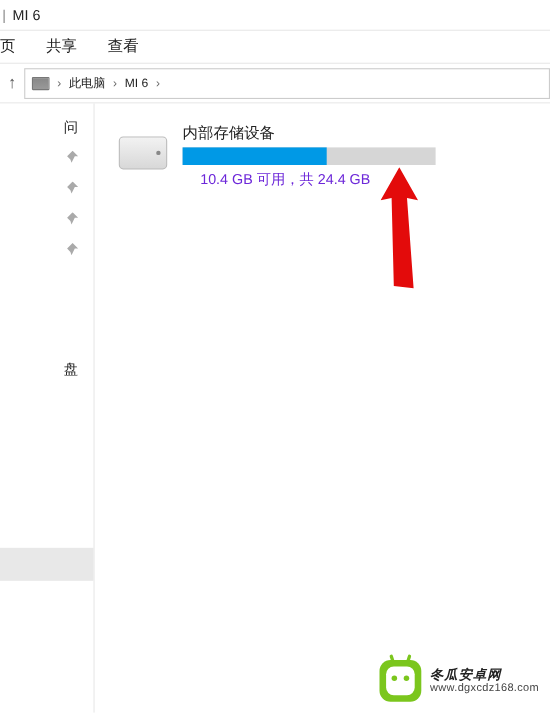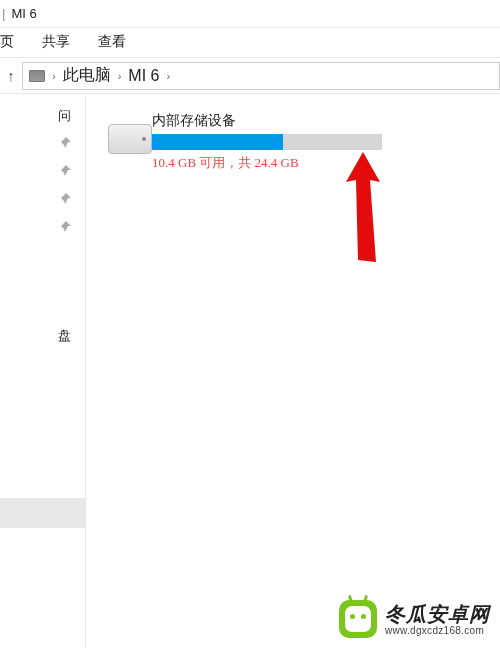--- a/index.html
+++ b/index.html
@@ -65,21 +65,21 @@
       background: #fff;
     }
     .bc-icon {
       width: 16px;
       height: 12px;
       background: linear-gradient(#888,#999);
       border: 1px solid #777;
       border-radius: 1px;
     }
     .bc-sep { color: #666; font-size: 11px; margin: 0 3px; }
-    .bc-seg { color: #222; font-size: 16px; cursor: pointer; }
+    .bc-seg { color: #222; font-size: 11px; cursor: pointer; }
     .main {
       display: flex;
       height: calc(100% - 94px);
     }
     .sidebar {
       width: 86px;
       border-right: 1px solid #e8e8e8;
       padding-top: 8px;
       position: relative;
     }
@@ -106,21 +106,21 @@
       height: 30px;
       background: #e8e8e8;
     }
     .content {
       flex: 1;
       padding: 18px 0 0 22px;
       position: relative;
     }
     .drive {
       display: flex;
-      font-family: Liberation Serif, serif;
+      gap: 14px;
     }
     .drive-icon {
       width: 44px;
       height: 30px;
       margin-top: 12px;
       background: linear-gradient(#f2f2f2, #d8d8d8);
       border: 1px solid #bbb;
       border-radius: 4px;
       position: relative;
     }
@@ -146,21 +146,22 @@
       position: relative;
       margin-bottom: 4px;
     }
     .storage-fill {
       position: absolute;
       left: 0; top: 0; bottom: 0;
       background: #0099e6;
     }
     .storage-text {
       font-size: 13px;
-      color: #ef4444;
+      color: #6d28d9;
+      margin-left: 16px;
     }
     .arrow {
       position: absolute;
       left: 260px;
       top: 58px;
     }
     .watermark {
       position: absolute;
       right: 10px;
       bottom: 10px;
@@ -194,21 +195,21 @@
       position: absolute;
       width: 5px; height: 5px;
       background: #7bc61d;
       border-radius: 3px;
       top: 14px;
     }
     .wm-eye-l { left: 11px; }
     .wm-eye-r { right: 11px; }
     .wm-text-block { line-height: 1.1; }
     .wm-cn {
-      font-size: 20px;
+      font-size: 12px;
       font-weight: 700;
       font-style: italic;
       color: #222;
       letter-spacing: 1px;
     }
     .wm-url {
       font-size: 10px;
       color: #444;
       letter-spacing: 0.3px;
     }

